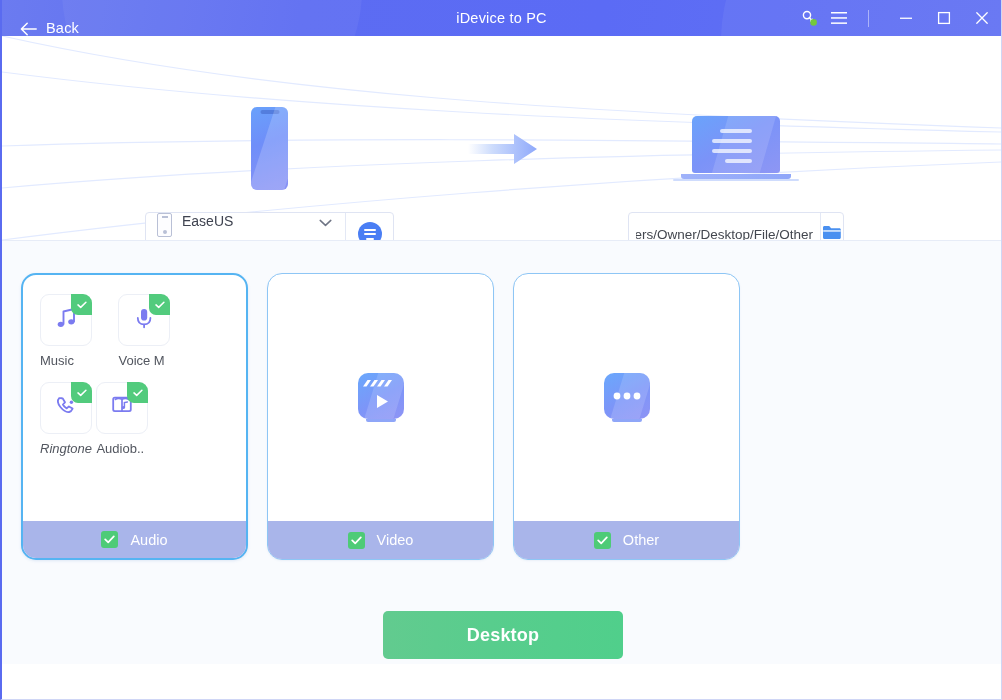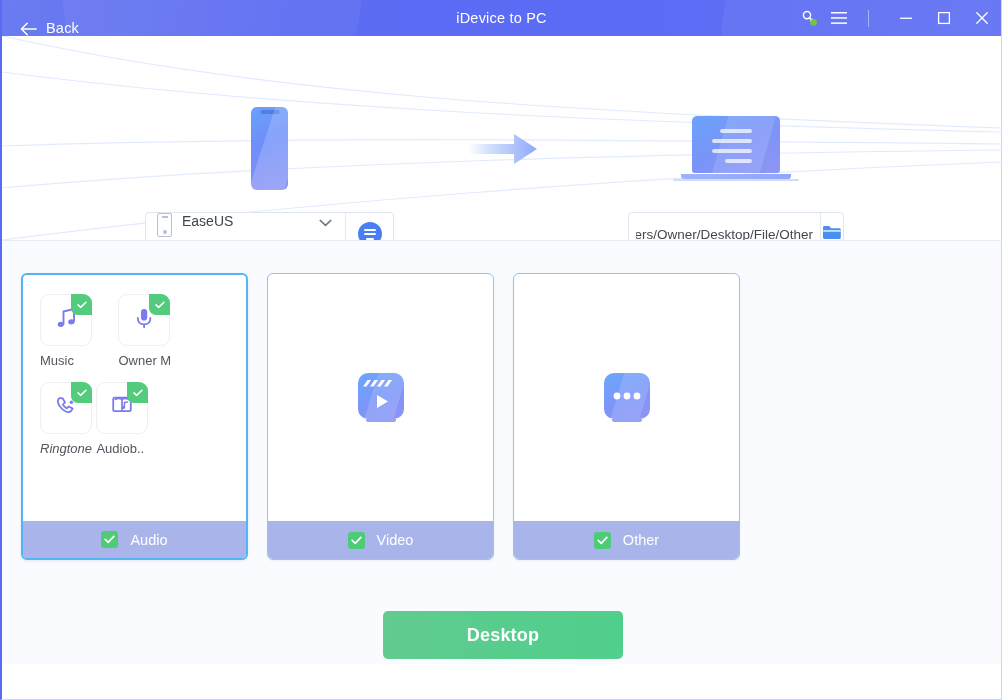--- a/index.html
+++ b/index.html
@@ -192,21 +192,21 @@
   }
 
   
   .cards {
     position: absolute; left: 19px; top: 32px;
     display: flex; gap: 19px;
   }
   .card {
     width: 227px; height: 287px;
     background: #ffffff;
-    border: 1px solid #8ec6f5; border-radius: 6px;
+    border: 1px solid #8ec6f5; border-radius: 15px;
     display: flex; flex-direction: column;
     overflow: hidden; cursor: pointer;
     box-shadow: 0 1px 2px rgba(110,140,200,0.10);
   }
   .card.selected {
     border: 2px solid #55b4f2;
     box-shadow: 0 1px 3px rgba(80,130,200,0.16);
   }
   .card-body {
     flex: 1; position: relative;
@@ -437,21 +437,21 @@
                   <path d="M6.8 13 C6.8 17.2 9.5 19.4 13.1 19.4 C16.7 19.4 19.4 17.2 19.4 13" stroke="#7b7bf0" stroke-width="1.8" stroke-linecap="round" fill="none"></path>
                   <path d="M13.1 19.6 V22.3" stroke="#7b7bf0" stroke-width="1.8" stroke-linecap="round"></path>
                 </svg>
               </span>
               <span class="tile-badge">
                 <svg width="10" height="8" viewBox="0 0 10 8">
                     <path d="M1 3.9 L3.7 6.4 L8.9 1.2" stroke="#ffffff" stroke-width="1.5" fill="none" stroke-linecap="round" stroke-linejoin="round"></path>
                   </svg>
               </span>
             </div>
-            <div class="tile-label">Owner M</div>
+            <div class="tile-label">Voice M</div>
           </div>
 
           <div class="tile">
             <div class="tile-box">
               <span>
                 <svg width="26" height="26" viewBox="0 0 26 26" fill="none">
                   <path d="M6.2 5.2 C4.4 7.2 4.6 10.6 7.4 14 C10.2 17.4 13.6 19.6 16.2 19 C17.8 18.6 19 17 19.6 15.6 L15.9 13.4 L13.7 15.4 C12.3 14.6 10.6 12.9 9.9 11.5 L12 9.3 L9.6 5.3 C8.4 5.2 7 5 6.2 5.2 Z" stroke="#7b7bf0" stroke-width="1.8" stroke-linejoin="round" fill="none"></path>
                   <circle cx="18.4" cy="9.3" r="1.7" fill="#7b7bf0"></circle>
                 </svg>
               </span>

